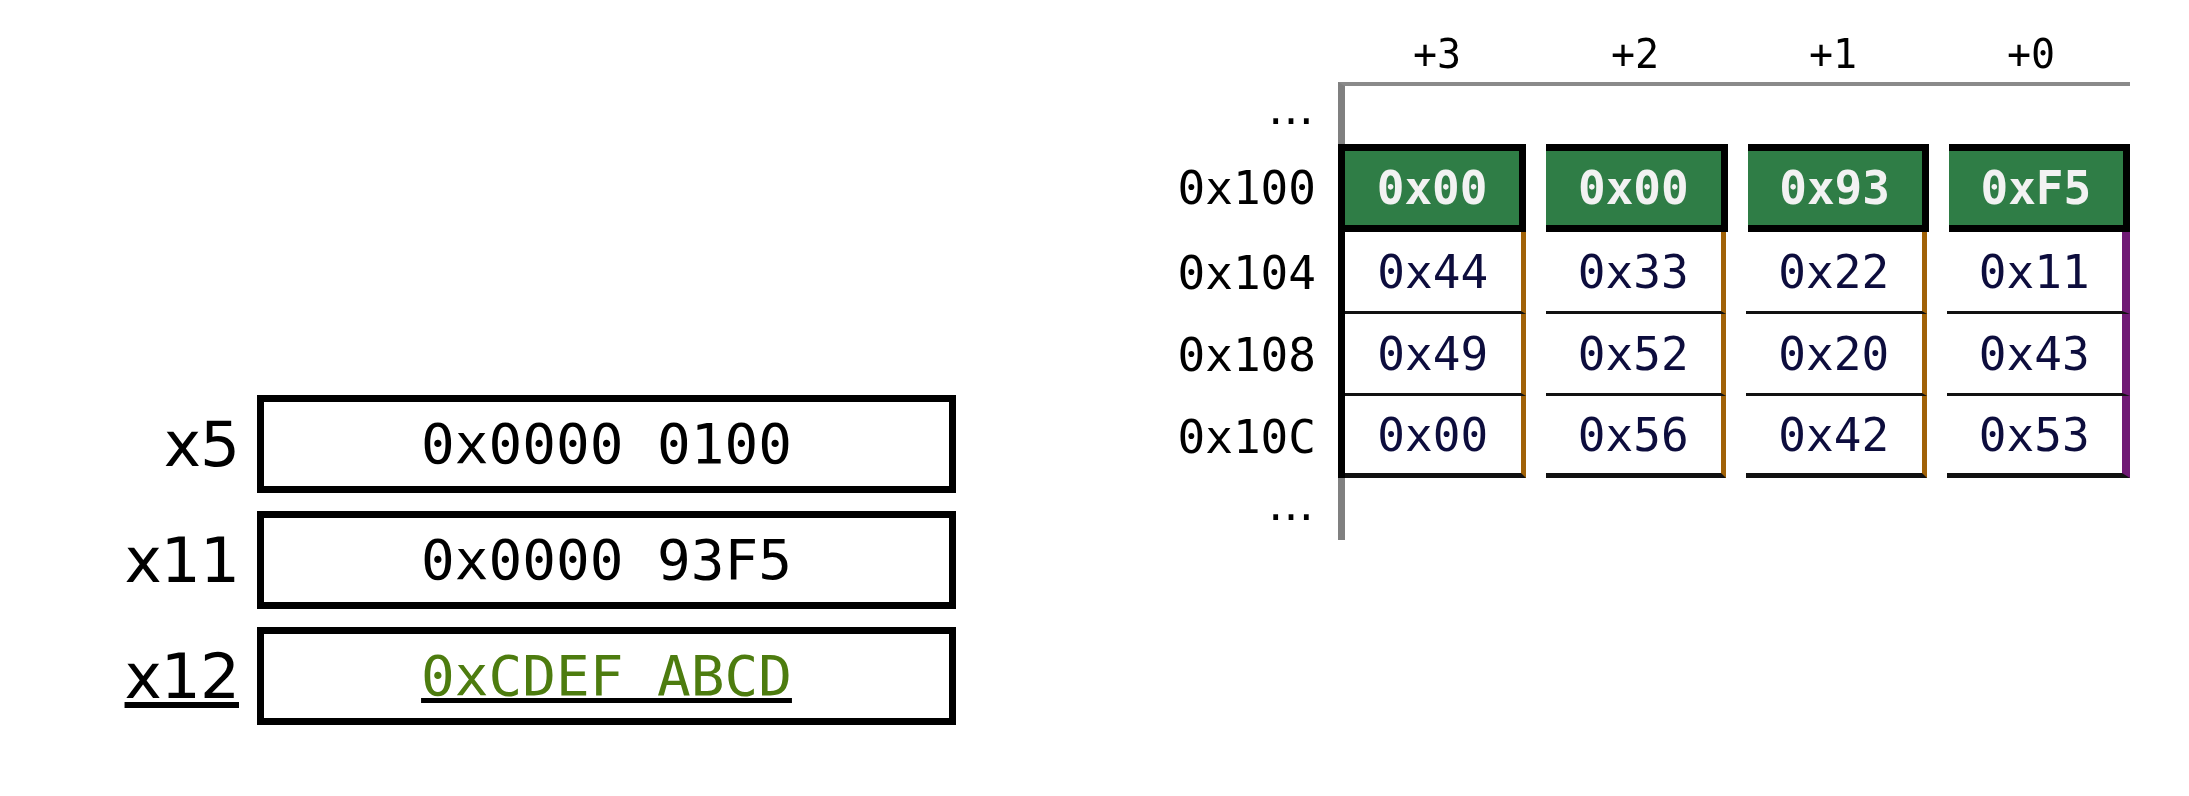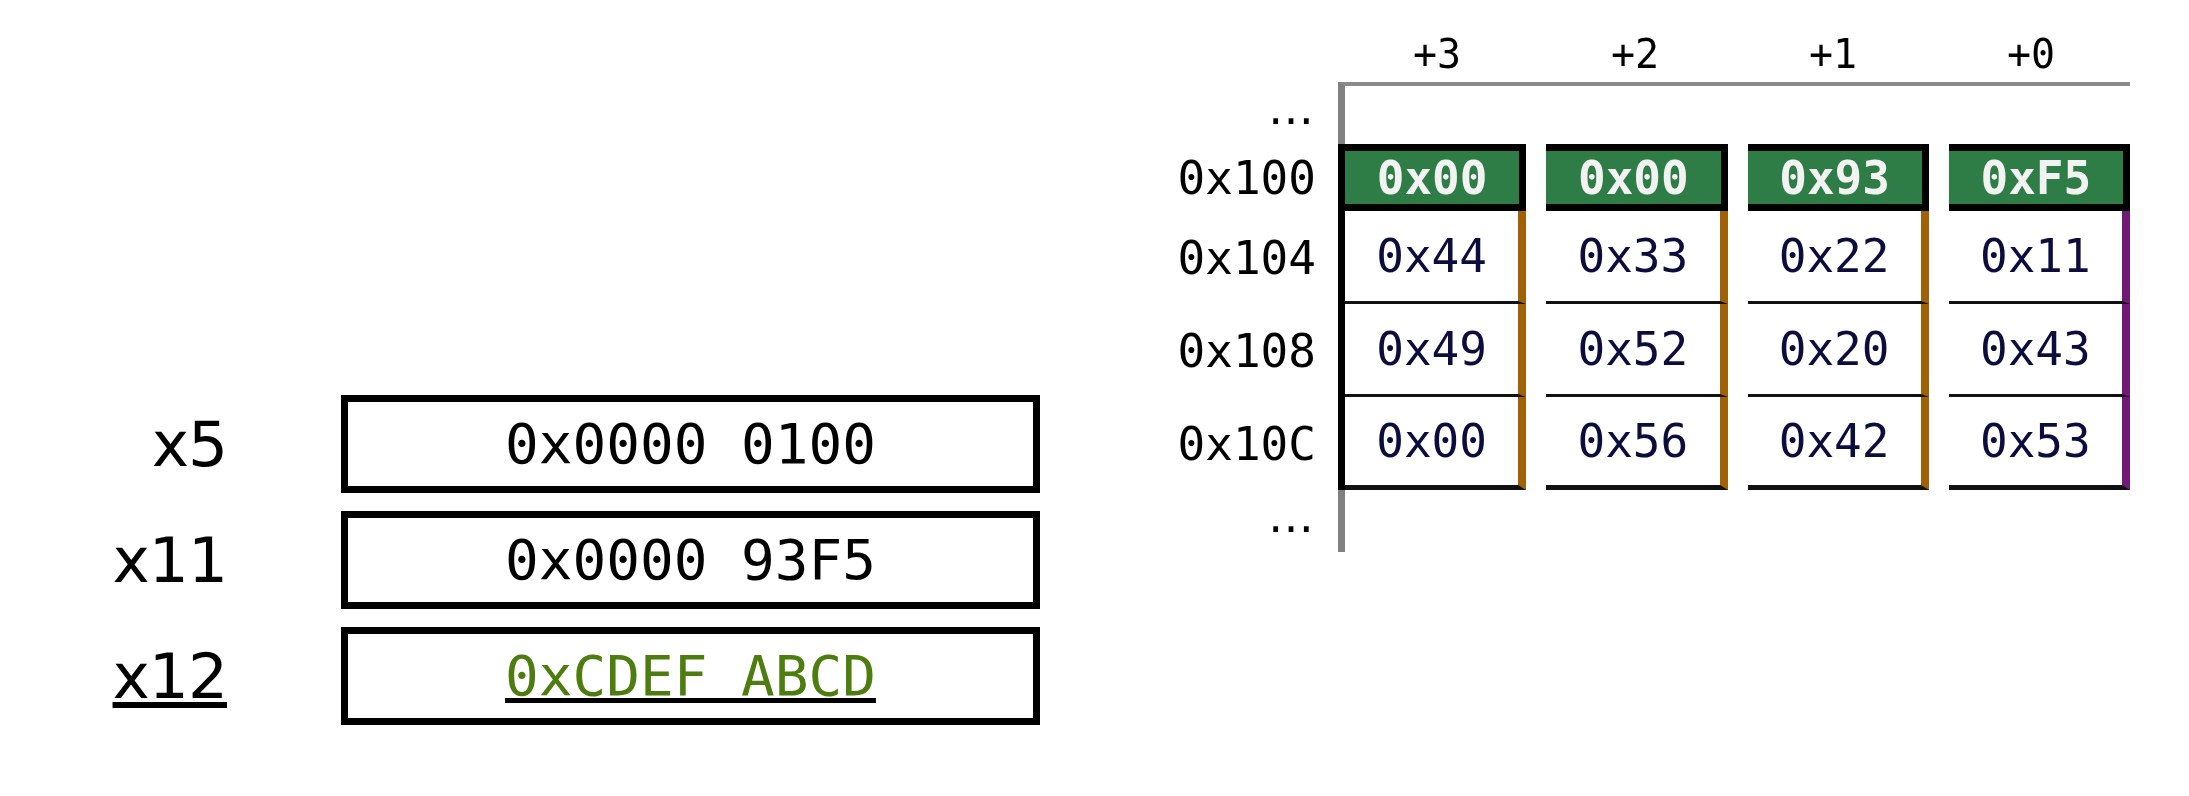--- a/index.html
+++ b/index.html
@@ -28,26 +28,25 @@
   .registers {
     position: absolute;
     left: 0px;
     top: 380px;
     width: 1060px;
     height: 380px;
   }
 
   .reg-row {
     position: absolute;
-    left: 0;
+    left: 12px;
     width: 1040px;
     height: 104px;
     display: flex;
     align-items: center;
-    justify-content: space-between;
   }
   .reg-row.r0 { top: 12px; }
   .reg-row.r1 { top: 128px; }
   .reg-row.r2 { top: 244px; text-decoration: underline; }
 
   .reg-label {
     width: 245px;
     text-align: right;
     padding-right: 18px;
     box-sizing: border-box;
@@ -160,47 +159,47 @@
   .mem-line.cont.top .mem-cells {
     border-top: 4px solid #8a8a8a;
   }
   .mem-line.cont .cont-fill {
     flex: 1 1 auto;
     background: #ffffff;
   }
 
   
   .mem-line.data {
-    height: 93px;
+    height: 82px;
   }
   .mem-line.data .mem-cells {
     border-left: 7px solid #000000;
     gap: 20px;
   }
 
   .mem-cell {
     flex: 1 1 0;
     box-sizing: border-box;
-    border-right: 8px solid #a16207;
+    border-right: 5px solid #a16207;
     border-bottom: 3px solid #111111;
     background: #ffffff;
     display: flex;
     align-items: center;
     justify-content: center;
     font-family: "DejaVu Sans Mono", monospace;
     font-size: 46px;
     line-height: 1;
     color: #0d0d3d;
     white-space: pre;
   }
   .mem-cell:last-child { border-right: 8px solid #701a75; }
 
   
   .mem-line.data.hl {
-    height: 67px;
+    height: 88px;
   }
   .mem-line.data.hl .mem-cells {
     border-left: 7px solid #000000;
   }
   .mem-line.data.hl .mem-cell {
     background: #2f7d46;
     color: #f2f2f2;
     font-weight: bold;
     border-top: 7px solid #000000;
     border-bottom: 7px solid #000000;

